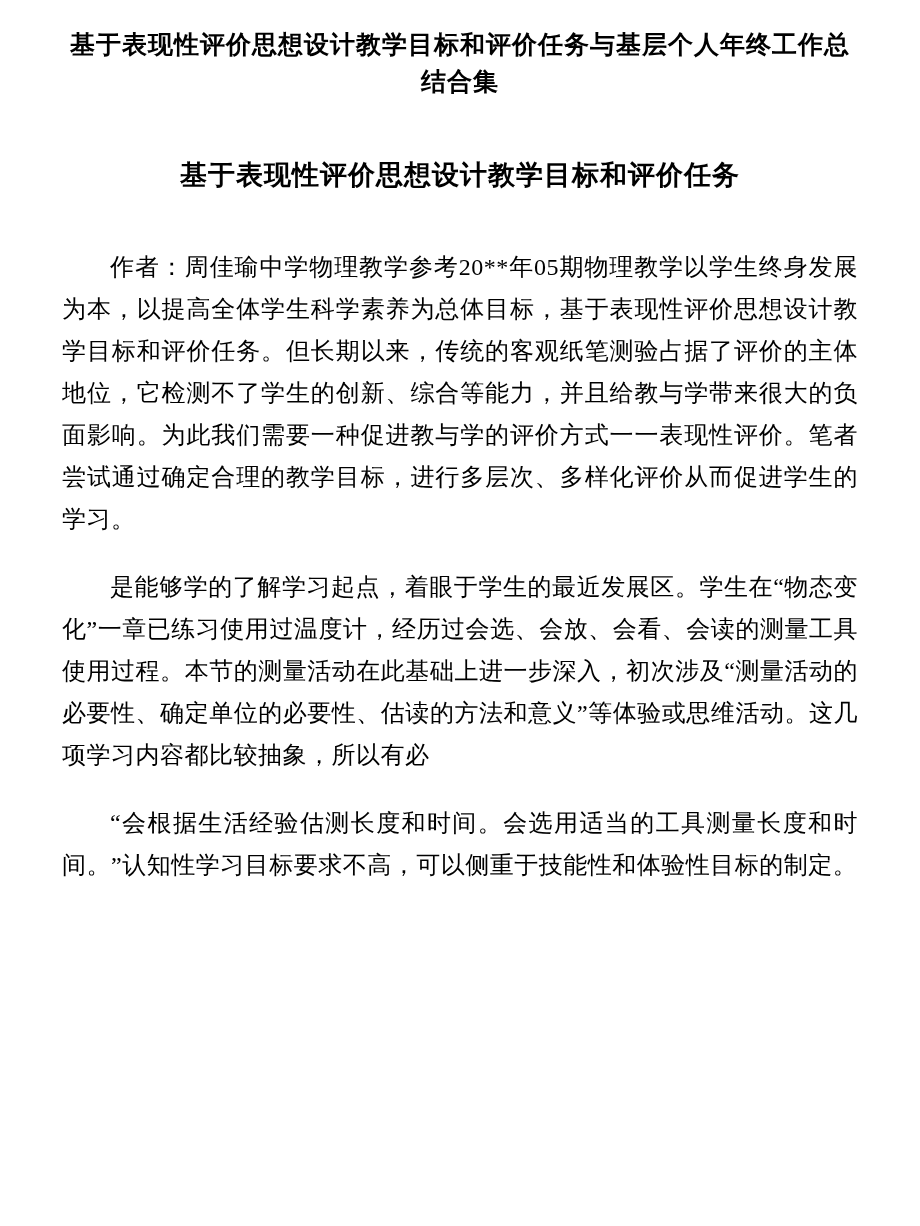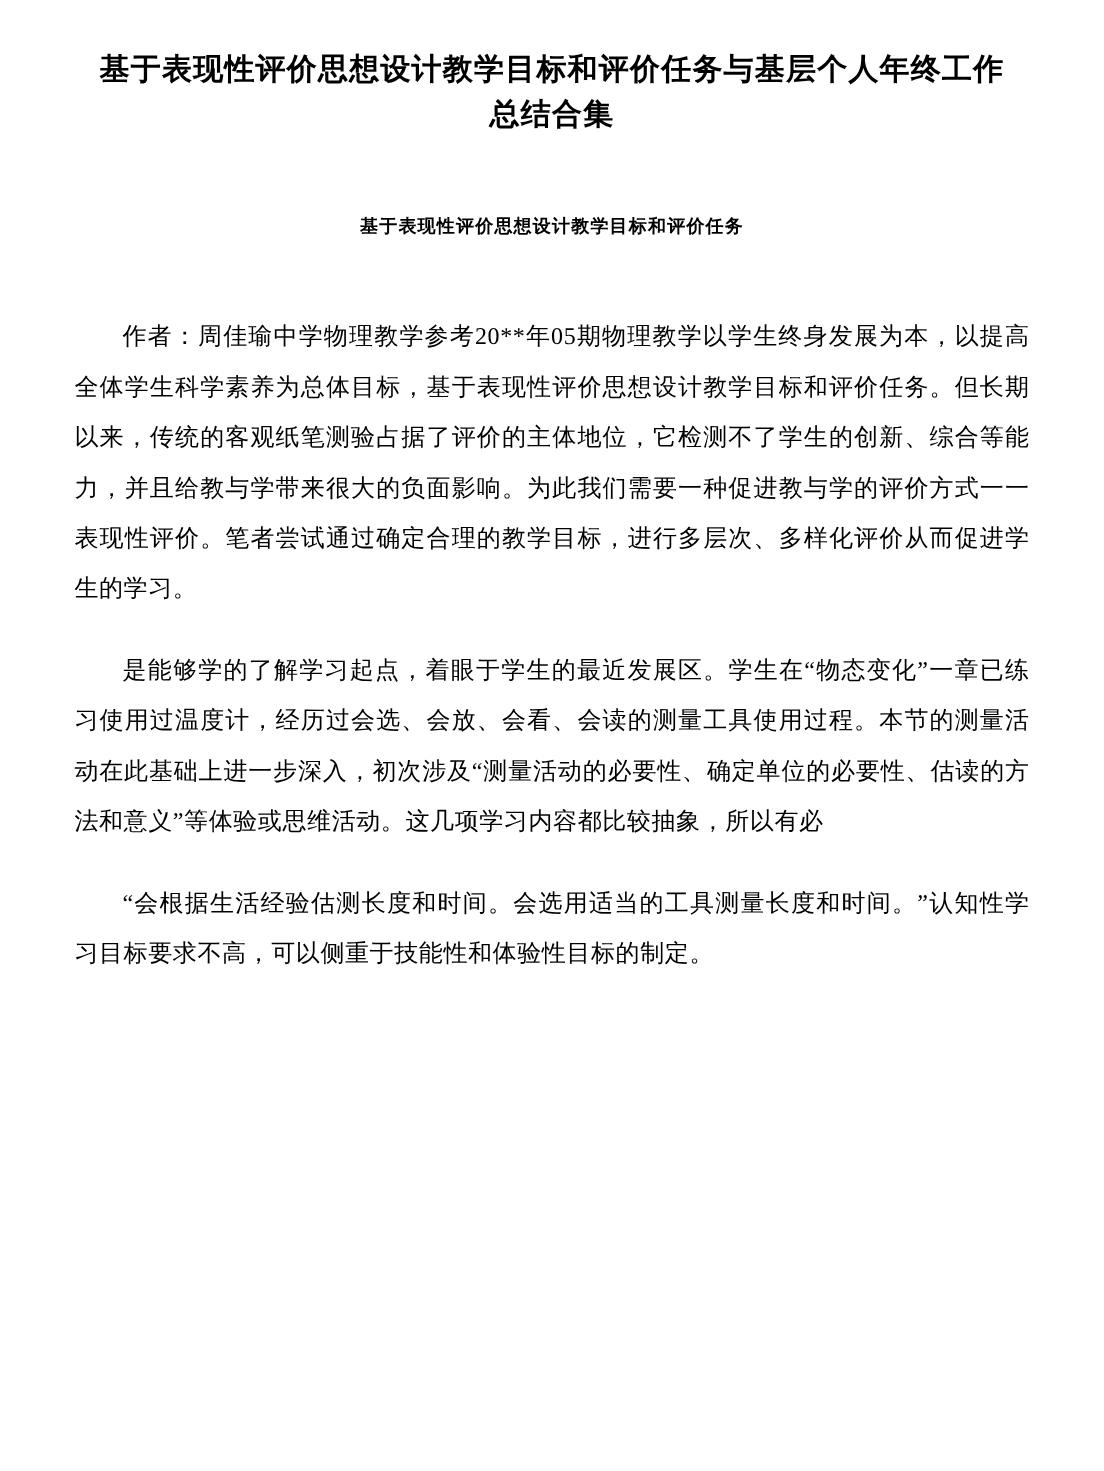--- a/index.html
+++ b/index.html
@@ -15,43 +15,43 @@
     font-family: "Liberation Serif", "DejaVu Serif", serif;
   }
   .page {
     width: 920px;
     height: 1226px;
     padding: 26px 62px 0 62px;
     overflow: hidden;
     background: #ffffff;
   }
   .doc-title {
-    margin: 14px;
+    margin: 0;
     font-family: "Liberation Sans", "DejaVu Sans", sans-serif;
     font-size: 25px;
     font-weight: bold;
     line-height: 37px;
     text-align: center;
     letter-spacing: 1px;
   }
   .doc-subtitle {
     margin: 60px 0 0 0;
     font-family: "Liberation Sans", "DejaVu Sans", sans-serif;
-    font-size: 15px;
+    font-size: 27px;
     font-weight: bold;
     line-height: 30px;
     text-align: center;
     letter-spacing: 1px;
   }
   .body-text {
     margin-top: 56px;
   }
   .para {
     margin: 0 0 26px 0;
-    font-size: 20px;
+    font-size: 24px;
     line-height: 42px;
     text-align: justify;
     text-justify: inter-ideograph;
     text-indent: 2em;
     letter-spacing: 0.5px;
   }
 </style>
 </head>
 <body>
 

